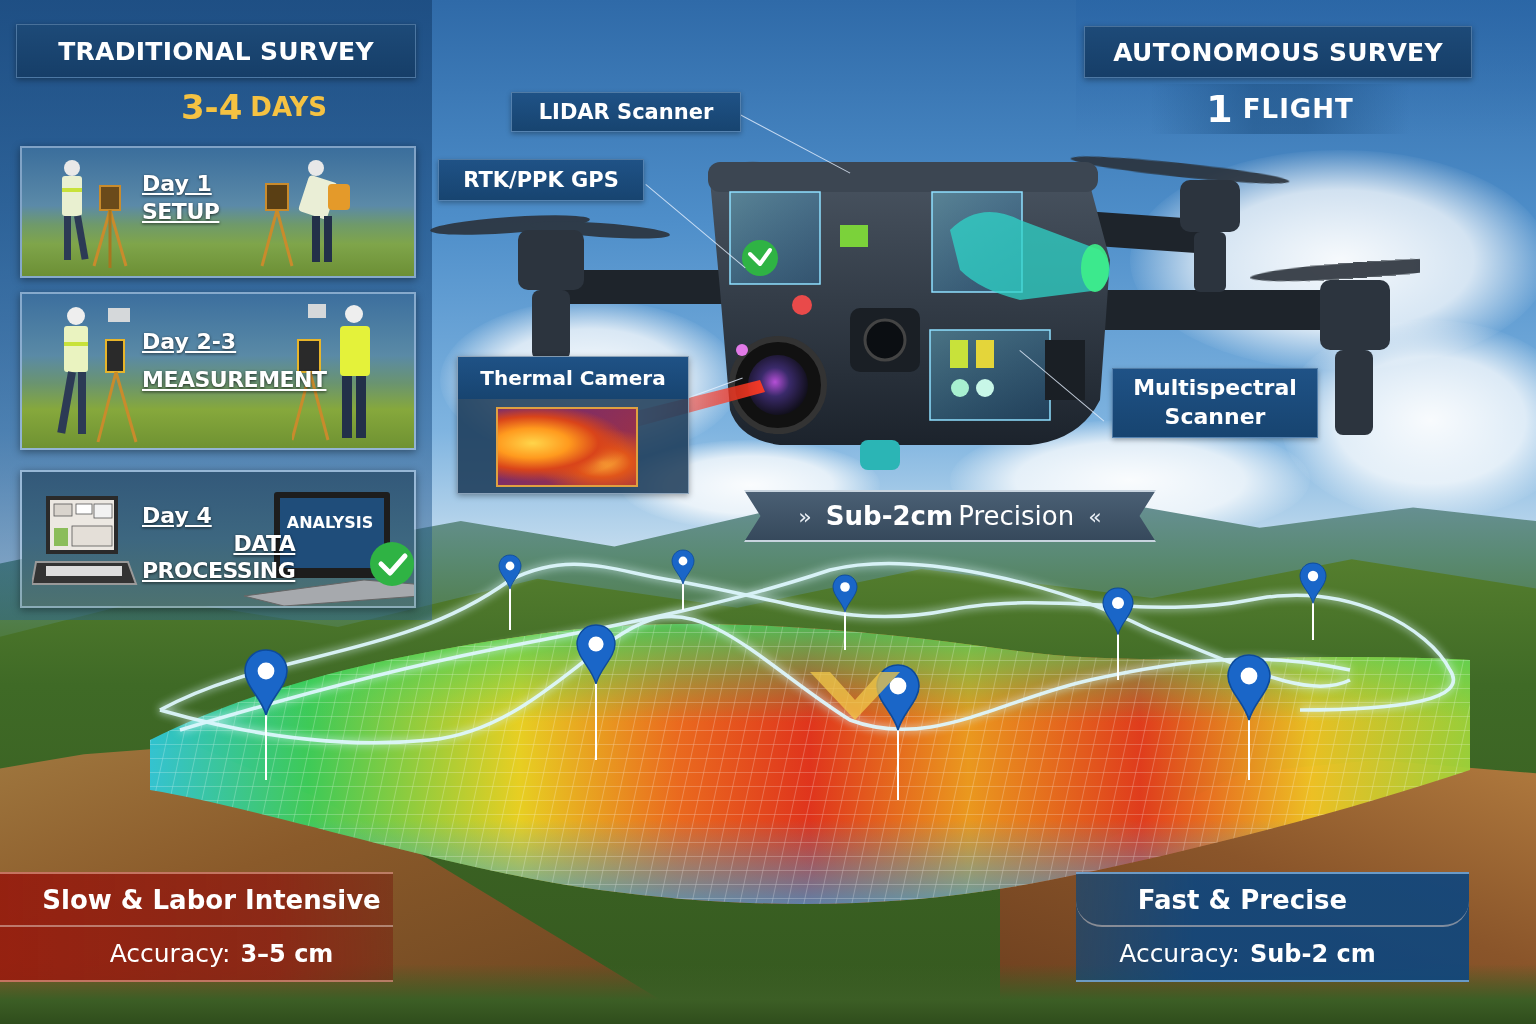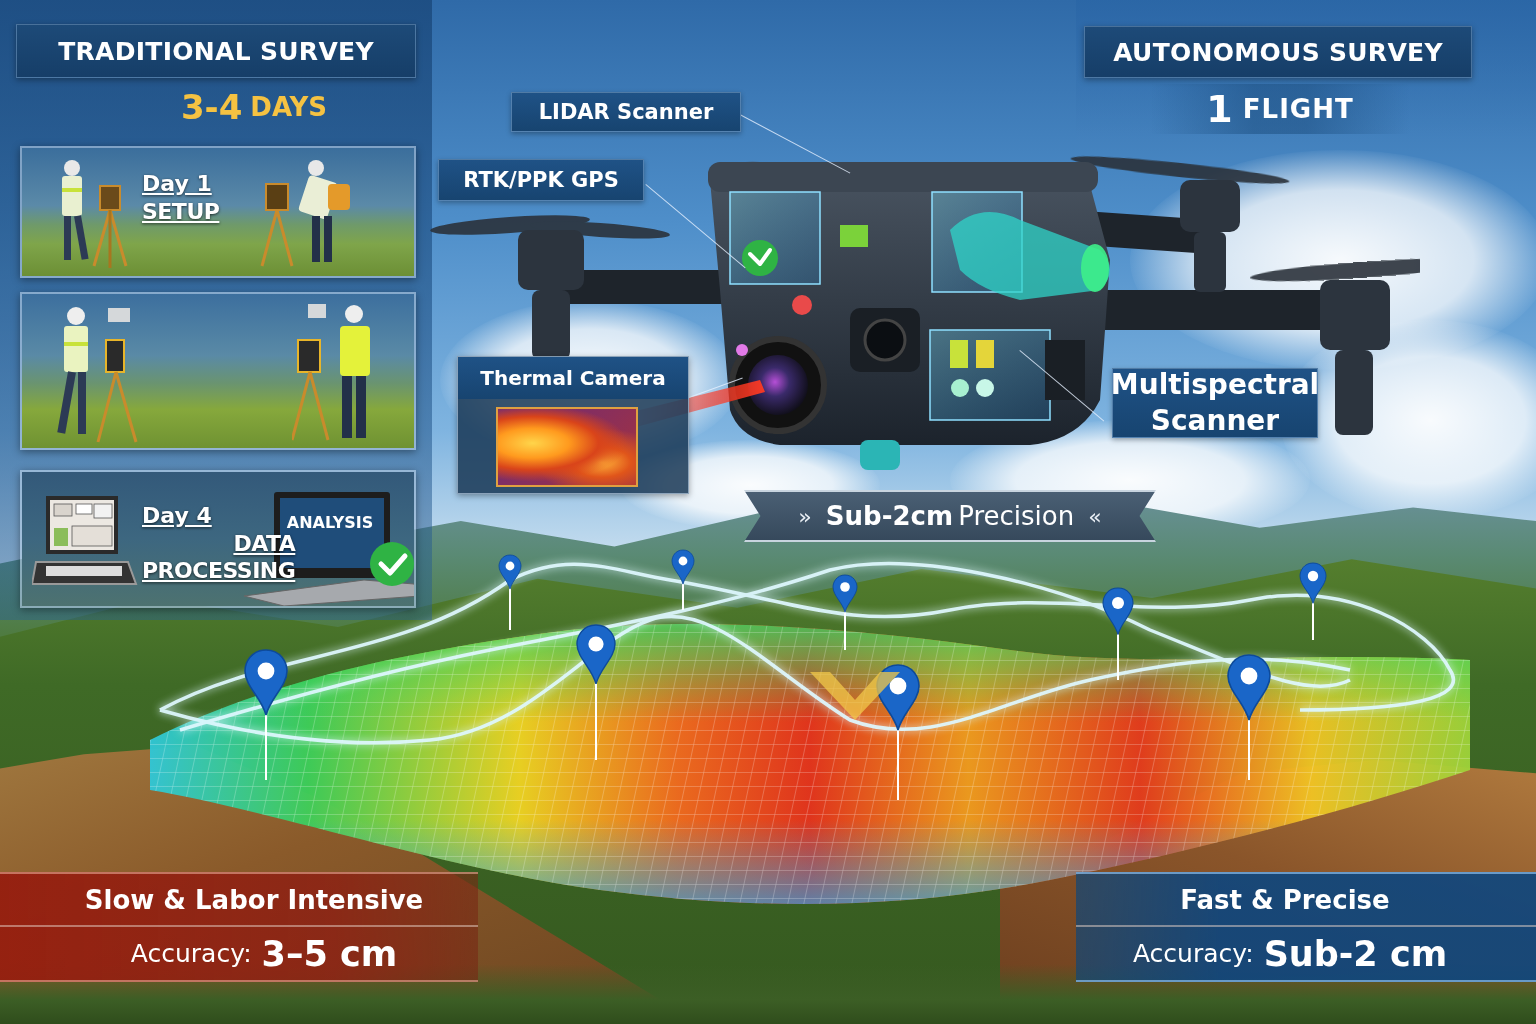--- a/index.html
+++ b/index.html
@@ -93,27 +93,27 @@
     border-top: 2px solid #c8d4df; border-bottom: 2px solid #c8d4df;
     clip-path: polygon(0 0, 100% 0, 96% 50%, 100% 100%, 0 100%, 4% 50%);
     display: flex; align-items: center; justify-content: center; gap: 14px; color: #fff;
   }
   .precision-banner .chev { font-size: 22px; color: #e8eef4; }
   .precision-banner .bold { font-weight: bold; font-size: 26px; }
   .precision-banner .light { font-size: 26px; }
 
   
   .bottom-band {
-    position: absolute; top: 872px; height: 110px; width: 478px;
+    position: absolute; top: 872px; height: 110px; width: 393px;
     display: flex; flex-direction: column; color: #fff;
   }
   .bottom-band .row1, .bottom-band .row2 { height: 55px; display: flex; align-items: center; justify-content: center; }
   .bottom-band .row1 { font-weight: bold; font-size: 26px; border-bottom: 2px solid rgba(230,210,200,0.5); }
   .bottom-band .row2 { font-size: 25px; }
-  .bottom-band .row2 b { font-weight: bold; margin-left: 10px; font-size: 35px; }
+  .bottom-band .row2 b { font-weight: bold; margin-left: 10px; font-size: 24px; }
   .band-left { left: 0; background: linear-gradient(90deg, rgba(150,30,15,0.95) 0%, rgba(140,35,20,0.88) 70%, rgba(120,40,20,0.6) 100%); border-top: 2px solid rgba(230,170,150,0.6); border-bottom: 2px solid rgba(230,170,150,0.6);}
   .band-right { left: 1076px; background: linear-gradient(90deg, rgba(15,70,120,0.7) 0%, rgba(15,70,125,0.92) 30%, rgba(15,70,125,0.92) 100%); border-top: 2px solid rgba(140,190,235,0.7); border-bottom: 2px solid rgba(140,190,235,0.7);}
 
   
   .drone { position: absolute; left: 420px; top: 140px; width: 1000px; height: 340px; }
 </style>
 </head>
 <body>
 
 <div class="scene">
@@ -260,20 +260,24 @@
   <svg class="worker" style="left:270px;top:6px;" width="110" height="150" viewBox="0 0 110 150">
     <rect x="16" y="4" width="18" height="14" fill="#d5d8da"></rect>
     <rect x="6" y="40" width="22" height="32" fill="#2a2a2a" stroke="#e8b52a" stroke-width="2"></rect>
     <line x1="18" y1="72" x2="0" y2="140" stroke="#c98b2c" stroke-width="3"></line>
     <line x1="18" y1="72" x2="36" y2="140" stroke="#c98b2c" stroke-width="3"></line>
     <circle cx="62" cy="14" r="9" fill="#eee"></circle>
     <rect x="48" y="26" width="30" height="50" rx="4" fill="#e4f23a"></rect>
     <rect x="50" y="76" width="10" height="62" fill="#233049"></rect>
     <rect x="64" y="76" width="10" height="62" fill="#233049"></rect>
   </svg>
+  <div class="card-text" style="top:34px;">
+    <span class="day">Day 2-3</span>
+    <span class="task" style="margin-top:10px;">MEASUREMENT</span>
+  </div>
 </div>
 
 <div class="step-card" style="top:470px;height:138px;">
   <div class="card-bg" style="background:linear-gradient(180deg,#33597a 0%,#3d6780 50%,#4d7270 100%);"></div>
   <svg class="worker" style="left:10px;top:18px;" width="110" height="112" viewBox="0 0 110 112">
     <rect x="14" y="6" width="72" height="58" fill="#2a2a2a"></rect>
     <rect x="18" y="10" width="64" height="50" fill="#ece8e2"></rect>
     <rect x="22" y="14" width="18" height="12" fill="#d9d4cd" stroke="#555" stroke-width="0.8"></rect>
     <rect x="44" y="14" width="16" height="10" fill="#fff" stroke="#555" stroke-width="0.8"></rect>
     <rect x="62" y="14" width="18" height="14" fill="#f2f2f2" stroke="#555" stroke-width="0.8"></rect>
@@ -387,21 +391,21 @@
 <div class="leader" style="left:1020px;top:350px;width:110px;transform:rotate(40deg);"></div>
 
 <div class="callout" style="left:511px;top:92px;width:230px;height:40px;font-size:21px;">LIDAR Scanner</div>
 <div class="callout" style="left:438px;top:159px;width:206px;height:42px;font-size:21px;">RTK/PPK GPS</div>
 
 <div style="position:absolute;left:457px;top:356px;width:232px;height:138px;border:1px solid rgba(200,220,240,0.6);background:rgba(25,55,85,0.85);box-shadow:0 2px 6px rgba(0,0,0,0.35);">
   <div class="callout" style="position:relative;left:0;top:0;width:100%;height:42px;font-size:20px;border:none;box-shadow:none;">Thermal Camera</div>
   <div style="position:absolute;left:38px;top:50px;width:142px;height:80px;border:2px solid #e0a040;background:radial-gradient(ellipse at 25% 45%,#ffd54a 0%,#ff9a1e 25%,#d9441a 45%,rgba(110,40,110,0) 65%),radial-gradient(ellipse at 75% 70%,#ffb43a 0%,#e0551a 20%,rgba(110,40,110,0) 45%),linear-gradient(135deg,#6b2b7a,#a5323e);"></div>
 </div>
 
-<div class="callout" style="left:1112px;top:368px;width:206px;height:70px;font-size:28px;flex-direction:column;line-height:1.3;">
+<div class="callout" style="left:1112px;top:368px;width:206px;height:70px;font-size:22px;flex-direction:column;line-height:1.3;">
   <span>Multispectral</span>
   <span>Scanner</span>
 </div>
 
 <div class="precision-banner">
   <span class="chev">»</span>
   <span>
     <span class="bold">Sub-2cm</span>
     <span class="light">Precision</span>
   </span>
@@ -410,18 +414,18 @@
 
 <div class="bottom-band band-left">
   <div class="row1" style="padding-left:30px;">Slow &amp; Labor Intensive</div>
   <div class="row2" style="padding-left:50px;">
     <span>Accuracy:</span>
     <b>3–5 cm</b>
   </div>
 </div>
 
 <div class="bottom-band band-right">
-  <div class="row1" style="padding-right:60px;">Fast &amp; Precise</div>
+  <div class="row1" style="padding-right:60px;border-radius:26px;">Fast &amp; Precise</div>
   <div class="row2" style="padding-right:50px;">
     <span>Accuracy:</span>
     <b>Sub-2 cm</b>
   </div>
 </div>
 
 </body></html>

